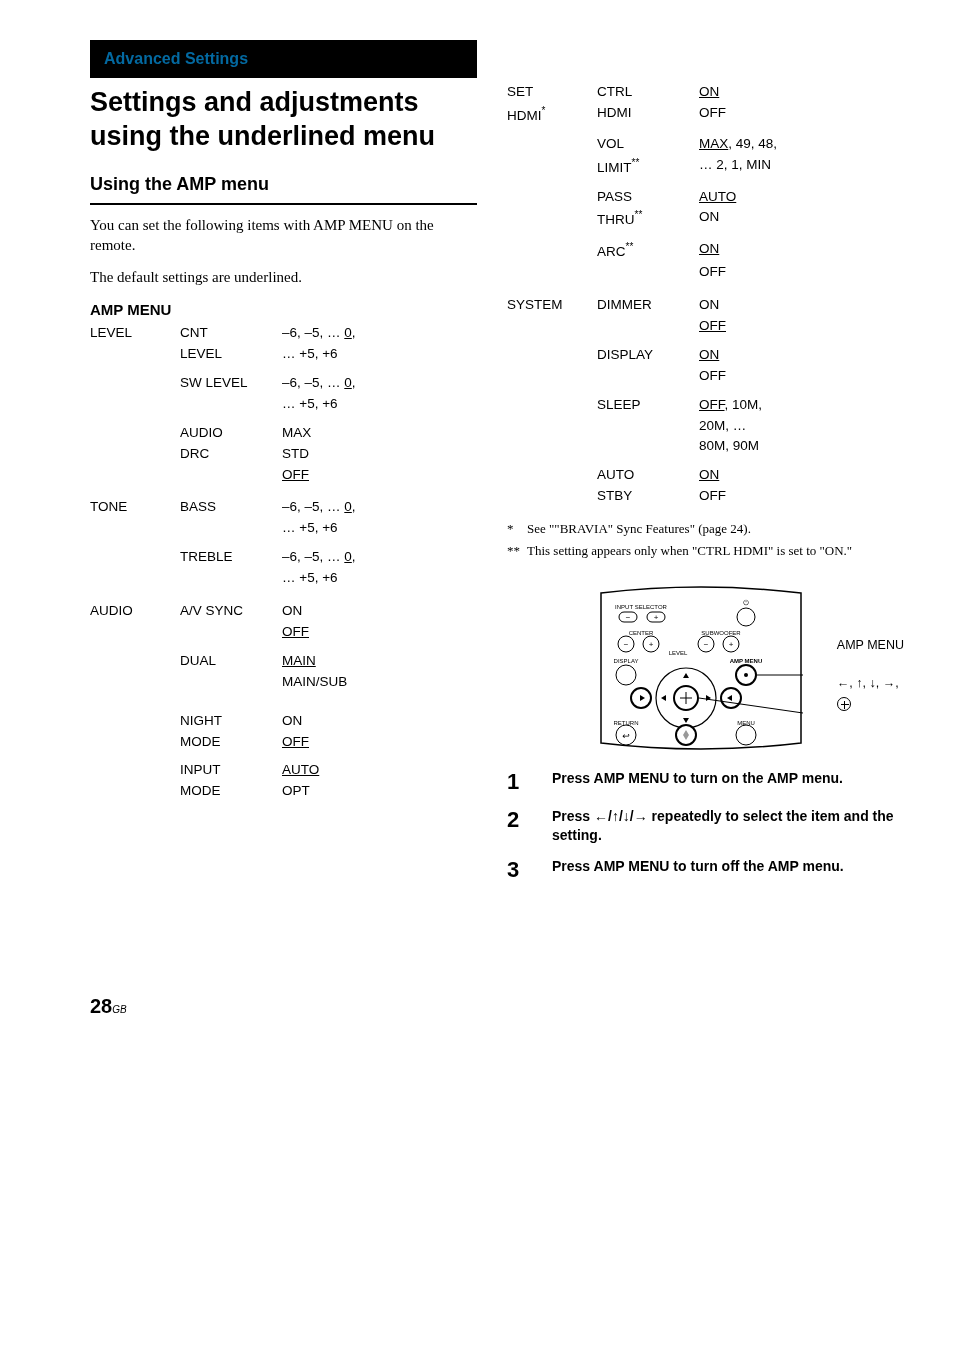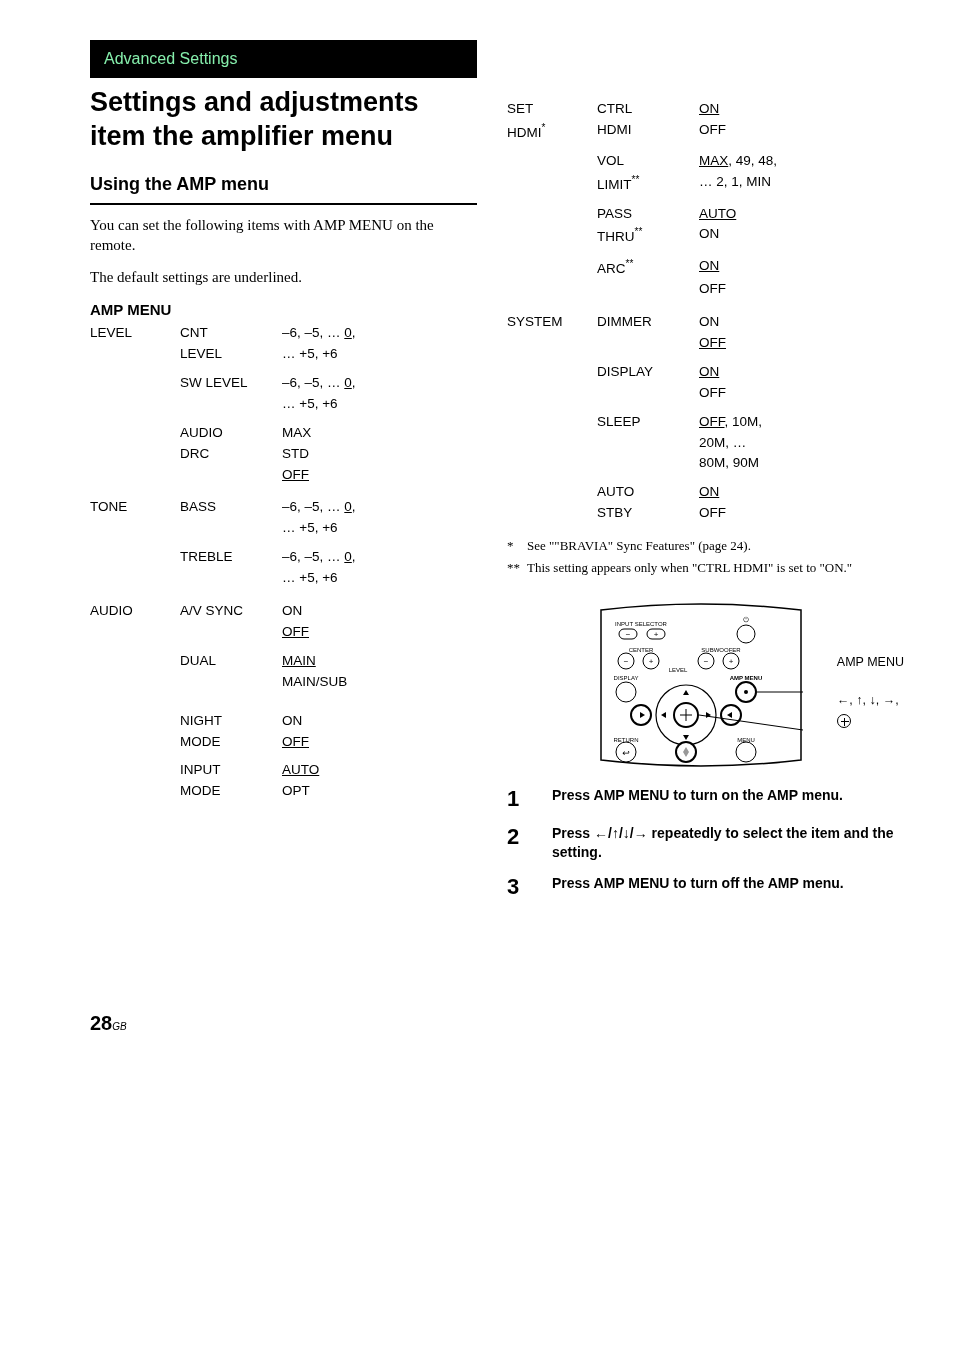--- a/index.html
+++ b/index.html
@@ -1,19 +1,19 @@
 <!DOCTYPE html>
 <html><head>
 <meta charset="utf-8">
 <style>
   * { box-sizing: border-box; margin: 0; padding: 0; }
   body { font-family: Arial, Helvetica, sans-serif; font-size: 14px; width: 954px; margin: 0 auto; padding: 40px 60px 40px 90px; color: #000; background: #fff; }
   .page { display: flex; gap: 30px; }
   .col { flex: 1; }
-  .section-label { background: #000; color: #86efac; font-weight: normal; padding: 10px 14px; font-size: 16px; margin-bottom: 8px; }
+  .section-label { background: #000; color: #0369a1; font-weight: bold; padding: 10px 14px; font-size: 16px; margin-bottom: 8px; }
   h1 { font-size: 27px; font-weight: bold; line-height: 1.25; margin-bottom: 20px; }
   h2 { font-size: 18px; font-weight: bold; margin-bottom: 8px; font-family: Arial, sans-serif; }
   .hr { border: none; border-top: 2px solid #000; margin-bottom: 10px; }
   .body-text { font-family: Georgia, 'Times New Roman', serif; font-size: 15px; margin-bottom: 12px; line-height: 1.35; }
   .menu-title { font-weight: bold; font-size: 15px; margin: 14px 0 6px 0; }
   .tree { font-family: Arial, sans-serif; font-size: 13.5px; line-height: 1.4; }
   .tree-row { display: flex; align-items: flex-start; margin: 2px 0; }
   .tree-cell { padding-right: 8px; white-space: nowrap; }
   .w1 { width: 90px; }
   .w2 { width: 102px; }
@@ -39,21 +39,21 @@
   .enter-icon::before { width: 8px; height: 1px; top: 6.5px; left: 3px; }
   .enter-icon::after { width: 1px; height: 8px; top: 3px; left: 6.5px; }
 </style>
 </head>
 <body>
 
 <div class="page">
 
   <div class="col">
     <div class="section-label">Advanced Settings</div>
-    <h1>Settings and adjustments item the amplifier menu</h1>
+    <h1>Settings and adjustments using the underlined menu</h1>
     <h2>Using the AMP menu</h2>
     <hr class="hr">
     <p class="body-text">You can set the following items with AMP MENU on the remote.</p>
     <p class="body-text">The default settings are underlined.</p>
     <div class="menu-title">AMP MENU</div>
 
     <div class="tree">
 
       <div class="tree-row">
         <div class="tree-cell w1">LEVEL</div>
@@ -157,21 +157,21 @@
       </div>
       <div class="tree-row">
         <div class="tree-cell w1"></div>
         <div class="tree-cell w2">MODE</div>
         <div class="tree-cell w3">OPT</div>
       </div>
     </div>
   </div>
 
   <div class="col">
-    <div class="tree" style="margin-top:60px">
+    <div class="tree" style="margin-top:43px">
 
       <div class="tree-row">
         <div class="tree-cell w1">SET</div>
         <div class="tree-cell w2">CTRL</div>
         <div class="tree-cell w3"><span class="default">ON</span></div>
       </div>
       <div class="tree-row">
         <div class="tree-cell w1"><span>HDMI</span><span class="sup">*</span></div>
         <div class="tree-cell w2">HDMI</div>
         <div class="tree-cell w3">OFF</div>

